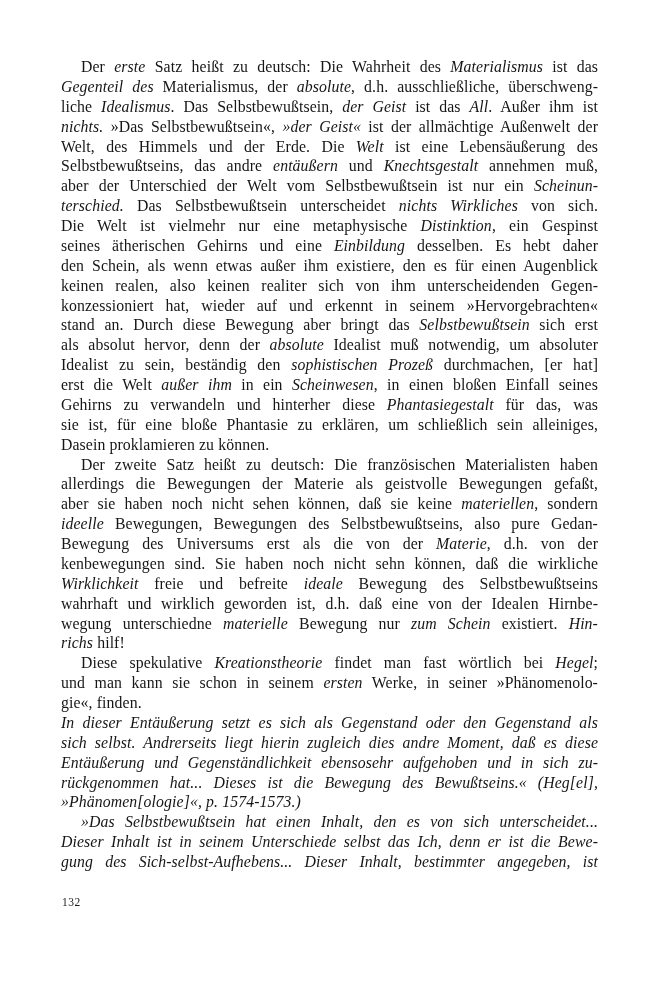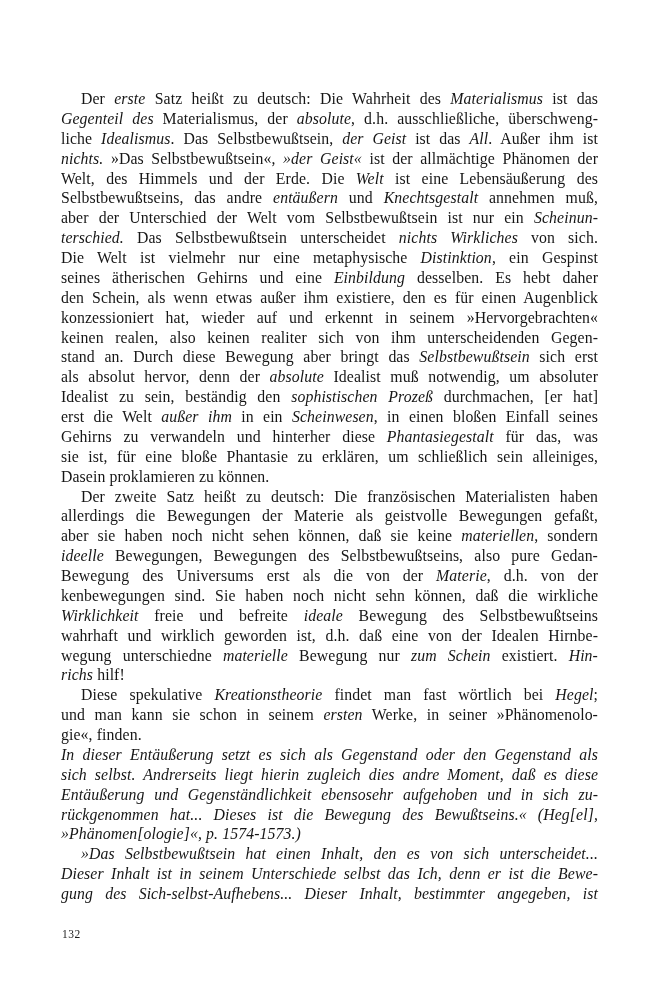--- a/index.html
+++ b/index.html
@@ -24,65 +24,64 @@
     background: #ffffff;
   }
   .text-block {
     position: absolute;
     left: 61px;
     top: 57px;
     width: 537px;
     font-size: 15.8px;
     line-height: 19.87px;
     letter-spacing: 0.1px;
-    margin-top: 32px;
   }
   .line {
     text-align: justify;
     text-align-last: justify;
     hyphens: none;
     white-space: normal;
   }
   .line.nojust {
     text-align: right;
     text-align-last: left;
   }
   .line.indent {
     text-indent: 20px;
   }
   .line i {
     font-style: italic;
   }
   .page-number {
     position: absolute;
     left: 62px;
-    top: 928px;
+    top: 896px;
     font-size: 11.5px;
     letter-spacing: 0.5px;
     color: #1c1c1c;
   }
 </style>
 </head>
 <body>
 
 <div class="page">
   <div class="text-block">
       <div class="line indent"><span>Der </span><i>erste</i><span> Satz heißt zu deutsch: Die Wahrheit des </span><i>Materialismus</i><span> ist das</span></div>
       <div class="line"><i>Gegenteil des</i><span> Materialismus, der </span><i>absolute</i><span>, d.h. ausschließliche, überschweng-</span></div>
       <div class="line"><span>liche </span><i>Idealismus</i><span>. Das Selbstbewußtsein, </span><i>der Geist</i><span> ist das </span><i>All</i><span>. Außer ihm ist</span></div>
-      <div class="line"><i>nichts.</i><span> »Das Selbstbewußtsein«, </span><i>»der Geist«</i><span> ist der allmächtige Phänomen der</span></div>
+      <div class="line"><i>nichts.</i><span> »Das Selbstbewußtsein«, </span><i>»der Geist«</i><span> ist der allmächtige Außenwelt der</span></div>
       <div class="line"><span>Welt, des Himmels und der Erde. Die </span><i>Welt</i><span> ist eine Lebensäußerung des</span></div>
       <div class="line"><span>Selbstbewußtseins, das andre </span><i>entäußern</i><span> und </span><i>Knechtsgestalt</i><span> annehmen muß,</span></div>
       <div class="line"><span>aber der Unterschied der Welt vom Selbstbewußtsein ist nur ein </span><i>Scheinun-</i></div>
       <div class="line"><i>terschied.</i><span> Das Selbstbewußtsein unterscheidet </span><i>nichts Wirkliches</i><span> von sich.</span></div>
       <div class="line"><span>Die Welt ist vielmehr nur eine metaphysische </span><i>Distinktion</i><span>, ein Gespinst</span></div>
       <div class="line"><span>seines ätherischen Gehirns und eine </span><i>Einbildung</i><span> desselben. Es hebt daher</span></div>
       <div class="line"><span>den Schein, als wenn etwas außer ihm existiere, den es für einen Augenblick</span></div>
+      <div class="line"><span>keinen realen, also keinen realiter sich von ihm unterscheidenden Gegen-</span></div>
       <div class="line"><span>konzessioniert hat, wieder auf und erkennt in seinem »Hervorgebrachten«</span></div>
-      <div class="line"><span>keinen realen, also keinen realiter sich von ihm unterscheidenden Gegen-</span></div>
       <div class="line"><span>stand an. Durch diese Bewegung aber bringt das </span><i>Selbstbewußtsein</i><span> sich erst</span></div>
       <div class="line"><span>als absolut hervor, denn der </span><i>absolute</i><span> Idealist muß notwendig, um absoluter</span></div>
       <div class="line"><span>Idealist zu sein, beständig den </span><i>sophistischen Prozeß</i><span> durchmachen, [er hat]</span></div>
       <div class="line"><span>erst die Welt </span><i>außer ihm</i><span> in ein </span><i>Scheinwesen</i><span>, in einen bloßen Einfall seines</span></div>
       <div class="line"><span>Gehirns zu verwandeln und hinterher diese </span><i>Phantasiegestalt</i><span> für das, was</span></div>
       <div class="line"><span>sie ist, für eine bloße Phantasie zu erklären, um schließlich sein alleiniges,</span></div>
       <div class="line nojust"><span>Dasein proklamieren zu können.</span></div>
       <div class="line indent"><span>Der zweite Satz heißt zu deutsch: Die französischen Materialisten haben</span></div>
       <div class="line"><span>allerdings die Bewegungen der Materie als geistvolle Bewegungen gefaßt,</span></div>
       <div class="line"><span>aber sie haben noch nicht sehen können, daß sie keine </span><i>materiellen</i><span>, sondern</span></div>

